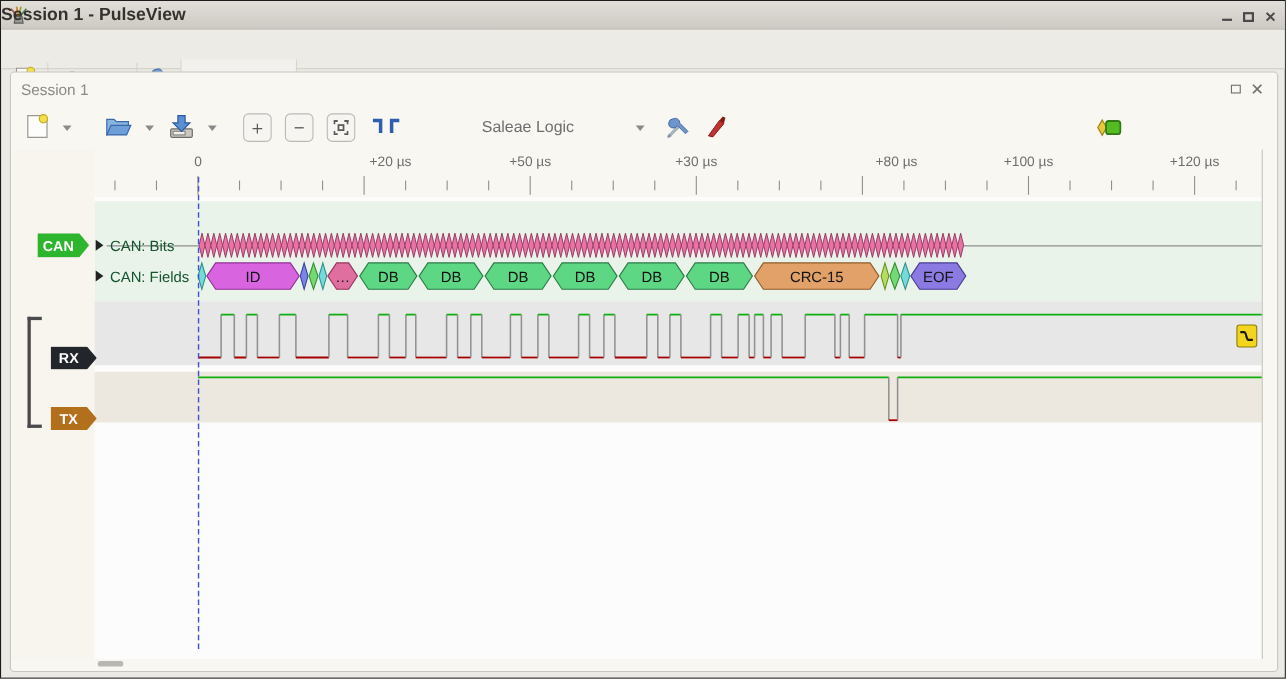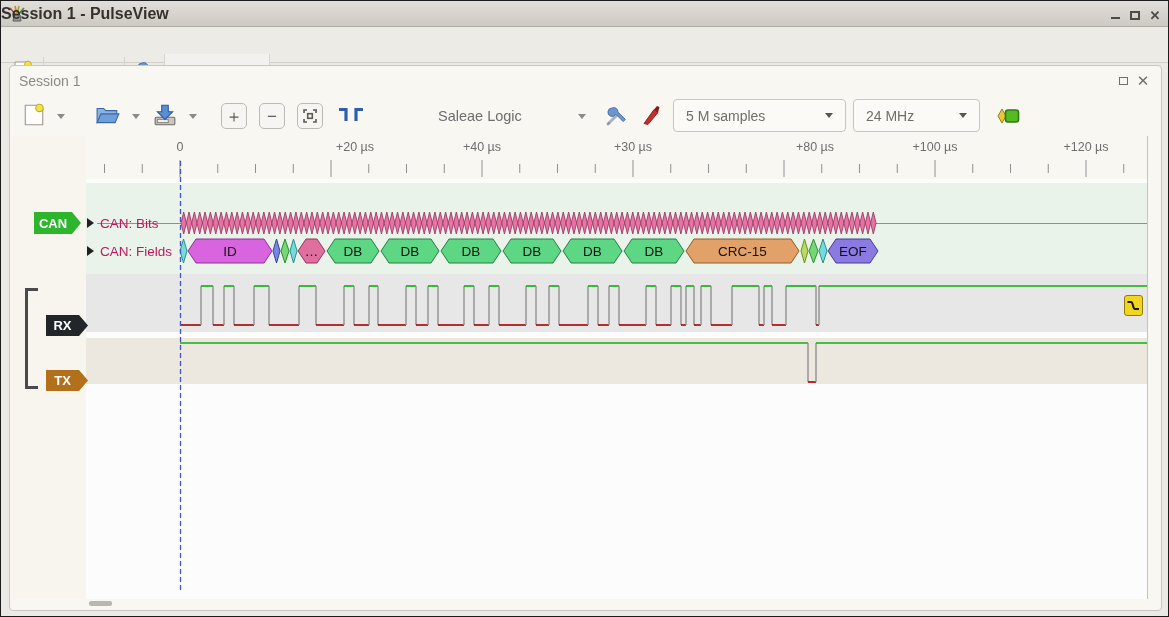--- a/index.html
+++ b/index.html
@@ -42,21 +42,21 @@
   .gutter{left:10px;top:135px;width:75px;height:463px;background:#f7f5ee;}
   .ruler-label{position:absolute;top:139px;transform:translateX(-50%);font-size:12.5px;color:#6e6e6e;white-space:nowrap;}
   .main-white{left:85px;top:178px;width:1061px;height:420px;background:#fcfcfc;}
   .band{left:85px;width:1061px;}
   .right-edge{left:1146px;top:135px;width:1px;height:463px;background:#c5c3bd;}
   .overlay-svg{left:0;top:0;pointer-events:none;}
   
   .tag{color:#fff;font-weight:bold;font-size:13px;display:flex;align-items:center;justify-content:center;
     padding-right:9px;clip-path:polygon(0 0,calc(100% - 9px) 0,100% 50%,calc(100% - 9px) 100%,0 100%);
     filter:drop-shadow(0 0 1px rgba(0,0,0,0.55));}
-  .row-label{font-size:13.5px;color:#be185d;white-space:nowrap;}
+  .row-label{font-size:13.5px;color:#14532d;white-space:nowrap;}
   .expand-arrow{width:0;height:0;border-top:5px solid transparent;border-bottom:5px solid transparent;border-left:7px solid #222;}
   .bracket{left:24px;top:287px;width:13px;height:101px;border-left:3px solid #4a4a4a;border-top:3px solid #4a4a4a;border-bottom:3px solid #4a4a4a;}
   .trigger-badge{left:1123px;top:294px;width:19px;height:21px;border:1px solid #8f7d10;border-radius:3px;
     display:flex;align-items:center;justify-content:center;}
   .hscroll{left:88px;top:600px;width:23px;height:5px;background:#b9b7b2;border-radius:2px;}
 </style>
 </head>
 <body>
 
 <div class="window">
@@ -187,47 +187,39 @@
       <path d="M8 4 a4.2 4.2 0 1 0 3.8 6.2 l7.4 7.4 2.2 -2.2 -7.4 -7.4 a4.2 4.2 0 0 0 -6 -4 z" fill="#6f96cc" stroke="#3a62a0" stroke-width="0.8"></path>
     </svg>
   </div>
   <div class="abs" style="left:640px;top:103px;">
     <svg width="22" height="22" viewBox="0 0 22 22">
       <path d="M3 19.5 L13 5.5 l4 3 -10 12 z" fill="#c23030" stroke="#7a1414" stroke-width="0.8"></path>
       <path d="M13 5.5 l3 -3.5 2.5 1 -1.5 5.5 z" fill="#8a1818"></path>
     </svg>
   </div>
 
-  <div class="abs combo" style="left:672px;width:173px;">
-    <span>5 M samples</span>
-    <span class="caret" style="border-top-color:#555;"></span>
-  </div>
-  <div class="abs combo" style="left:852px;width:127px;">
-    <span>24 MHz</span>
-    <span class="caret" style="border-top-color:#555;"></span>
-  </div>
 
   <div class="abs" style="left:994px;top:106px;">
     <svg width="28" height="18" viewBox="0 0 26 18">
       <path d="M6 2 l4 7 -4 7 -4 -7 z" fill="#e8c83a" stroke="#9a7d10"></path>
       <rect x="9.5" y="3" width="13" height="12" rx="2.5" fill="#55bb22" stroke="#2f7a12" stroke-width="1.6"></rect>
     </svg>
   </div>
 
   <div class="abs gutter"></div>
   <div class="abs main-white"></div>
   <div class="abs band" style="top: 182px; height: 91px; background: rgb(233, 243, 234);"></div>
   <div class="abs band" style="top: 273px; height: 58px; background: rgb(231, 231, 231);"></div>
   <div class="abs band" style="top: 337px; height: 46px; background: rgb(236, 231, 223);"></div>
   <div class="abs right-edge"></div>
 
   <div id="ruler-labels">
       <div class="ruler-label" style="left: 179px;">0</div>
       <div class="ruler-label" style="left: 330px; margin-left: 24px;">+20 µs</div>
-      <div class="ruler-label" style="left: 481px;">+40 µs</div>
+      <div class="ruler-label" style="left: 481px;">+50 µs</div>
       <div class="ruler-label" style="left: 632px;">+30 µs</div>
       <div class="ruler-label" style="left: 783px; margin-left: 31px;">+80 µs</div>
       <div class="ruler-label" style="left: 934px;">+100 µs</div>
       <div class="ruler-label" style="left: 1085px;">+120 µs</div>
     </div>
 
   <svg id="overlay" class="abs overlay-svg" width="1169" height="617">
       <g>
         <line x1="103.5" y1="163" x2="103.5" y2="172" stroke="#8f8f8f" stroke-width="1"></line>
         <line x1="141.25" y1="163" x2="141.25" y2="172" stroke="#8f8f8f" stroke-width="1"></line>

